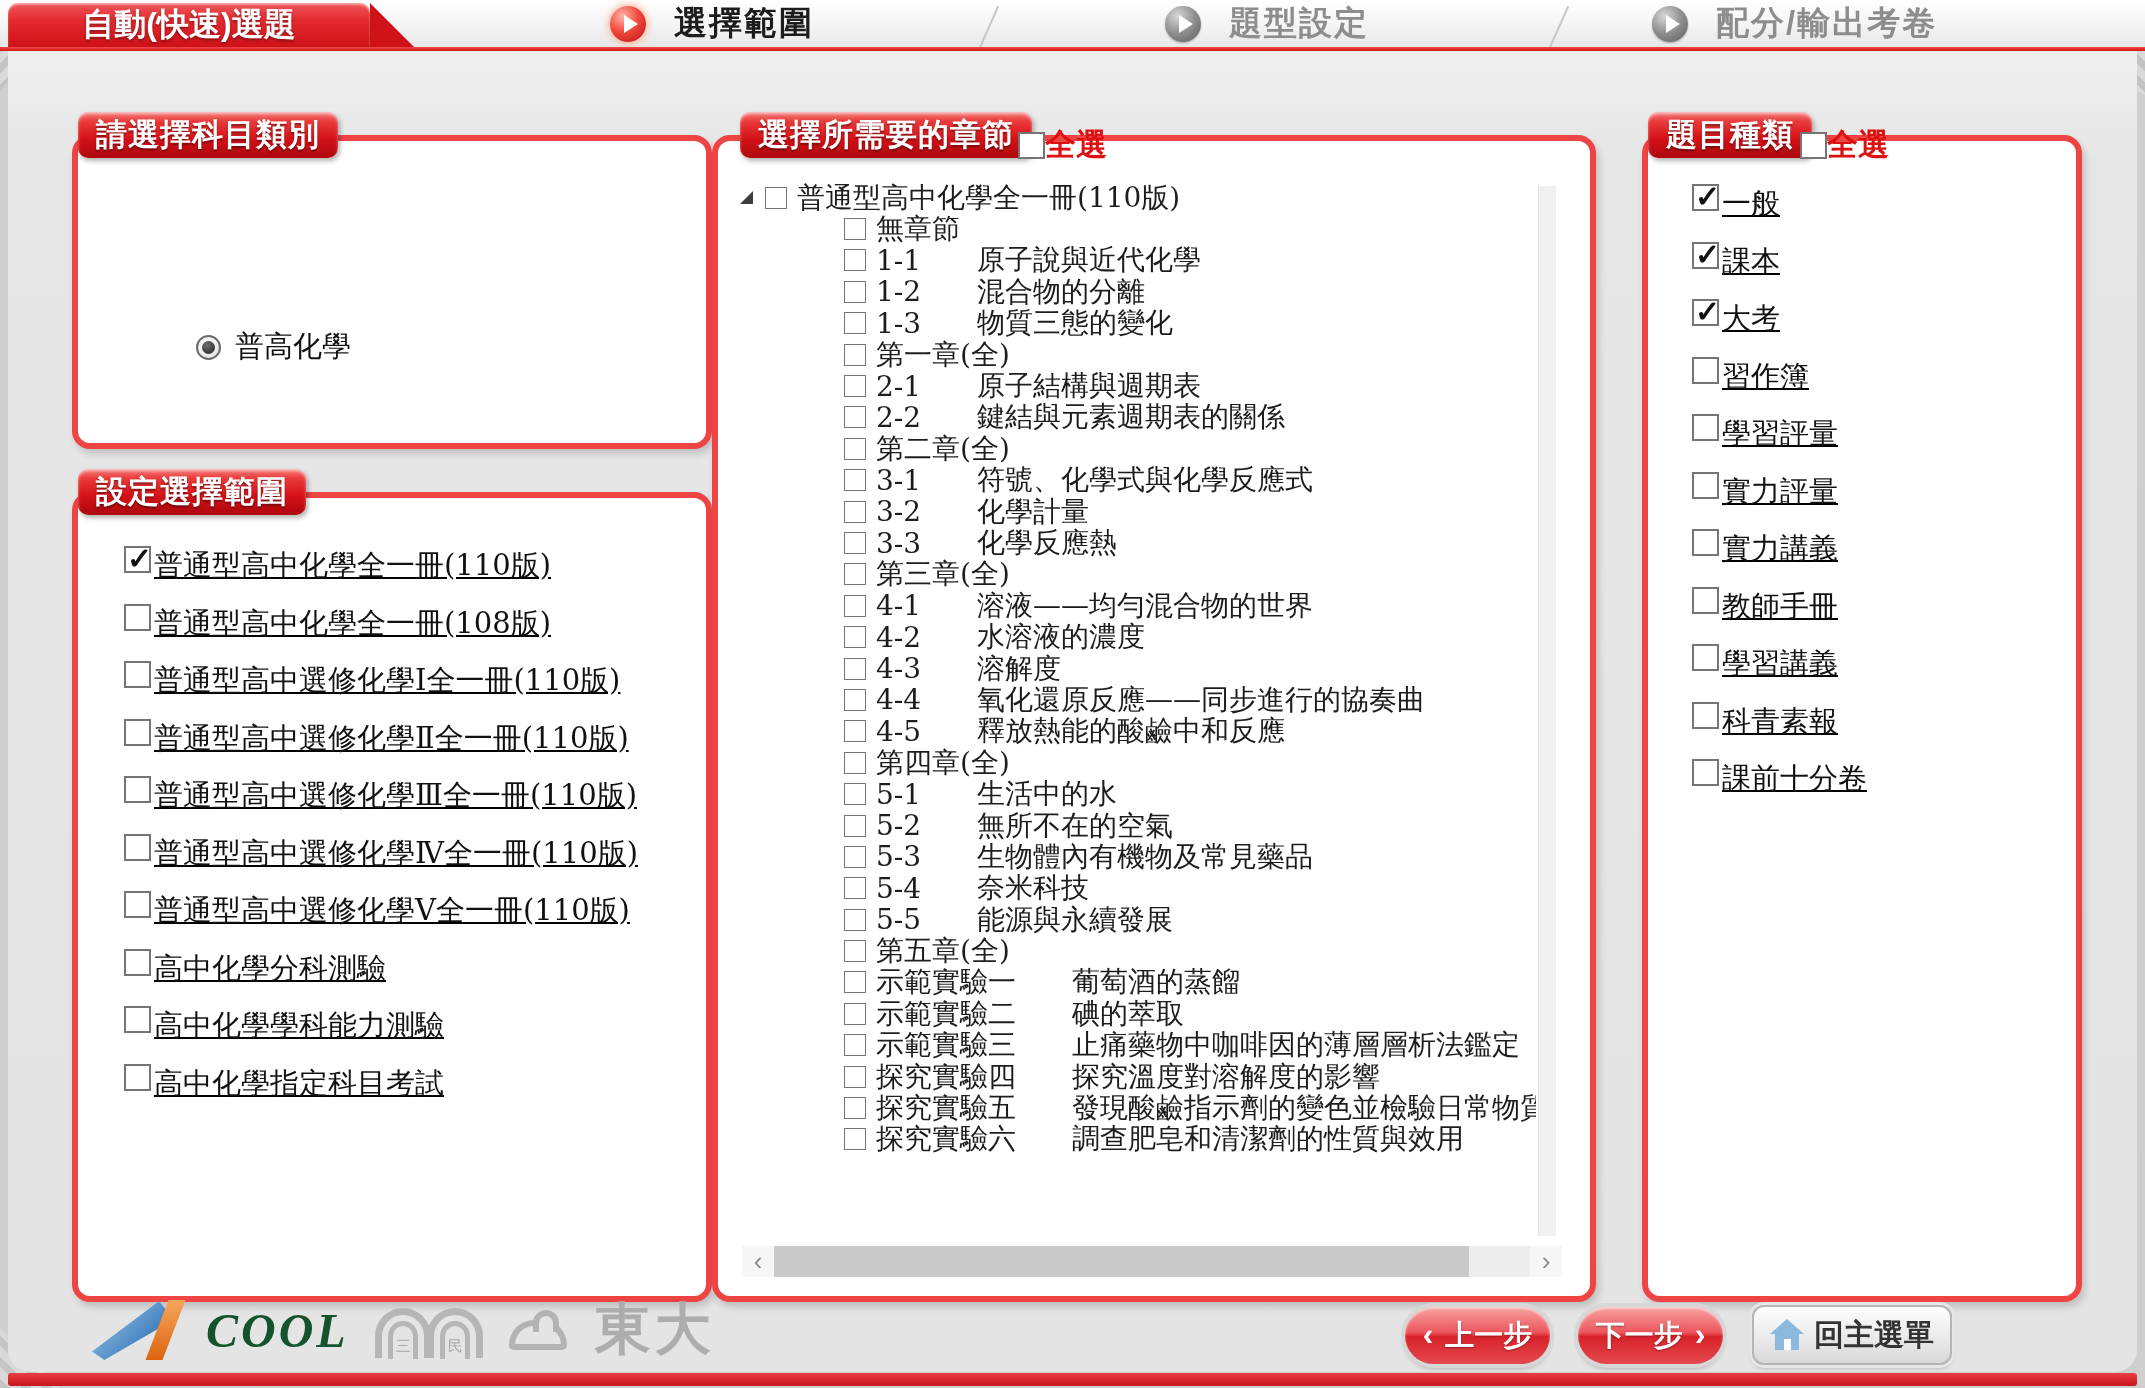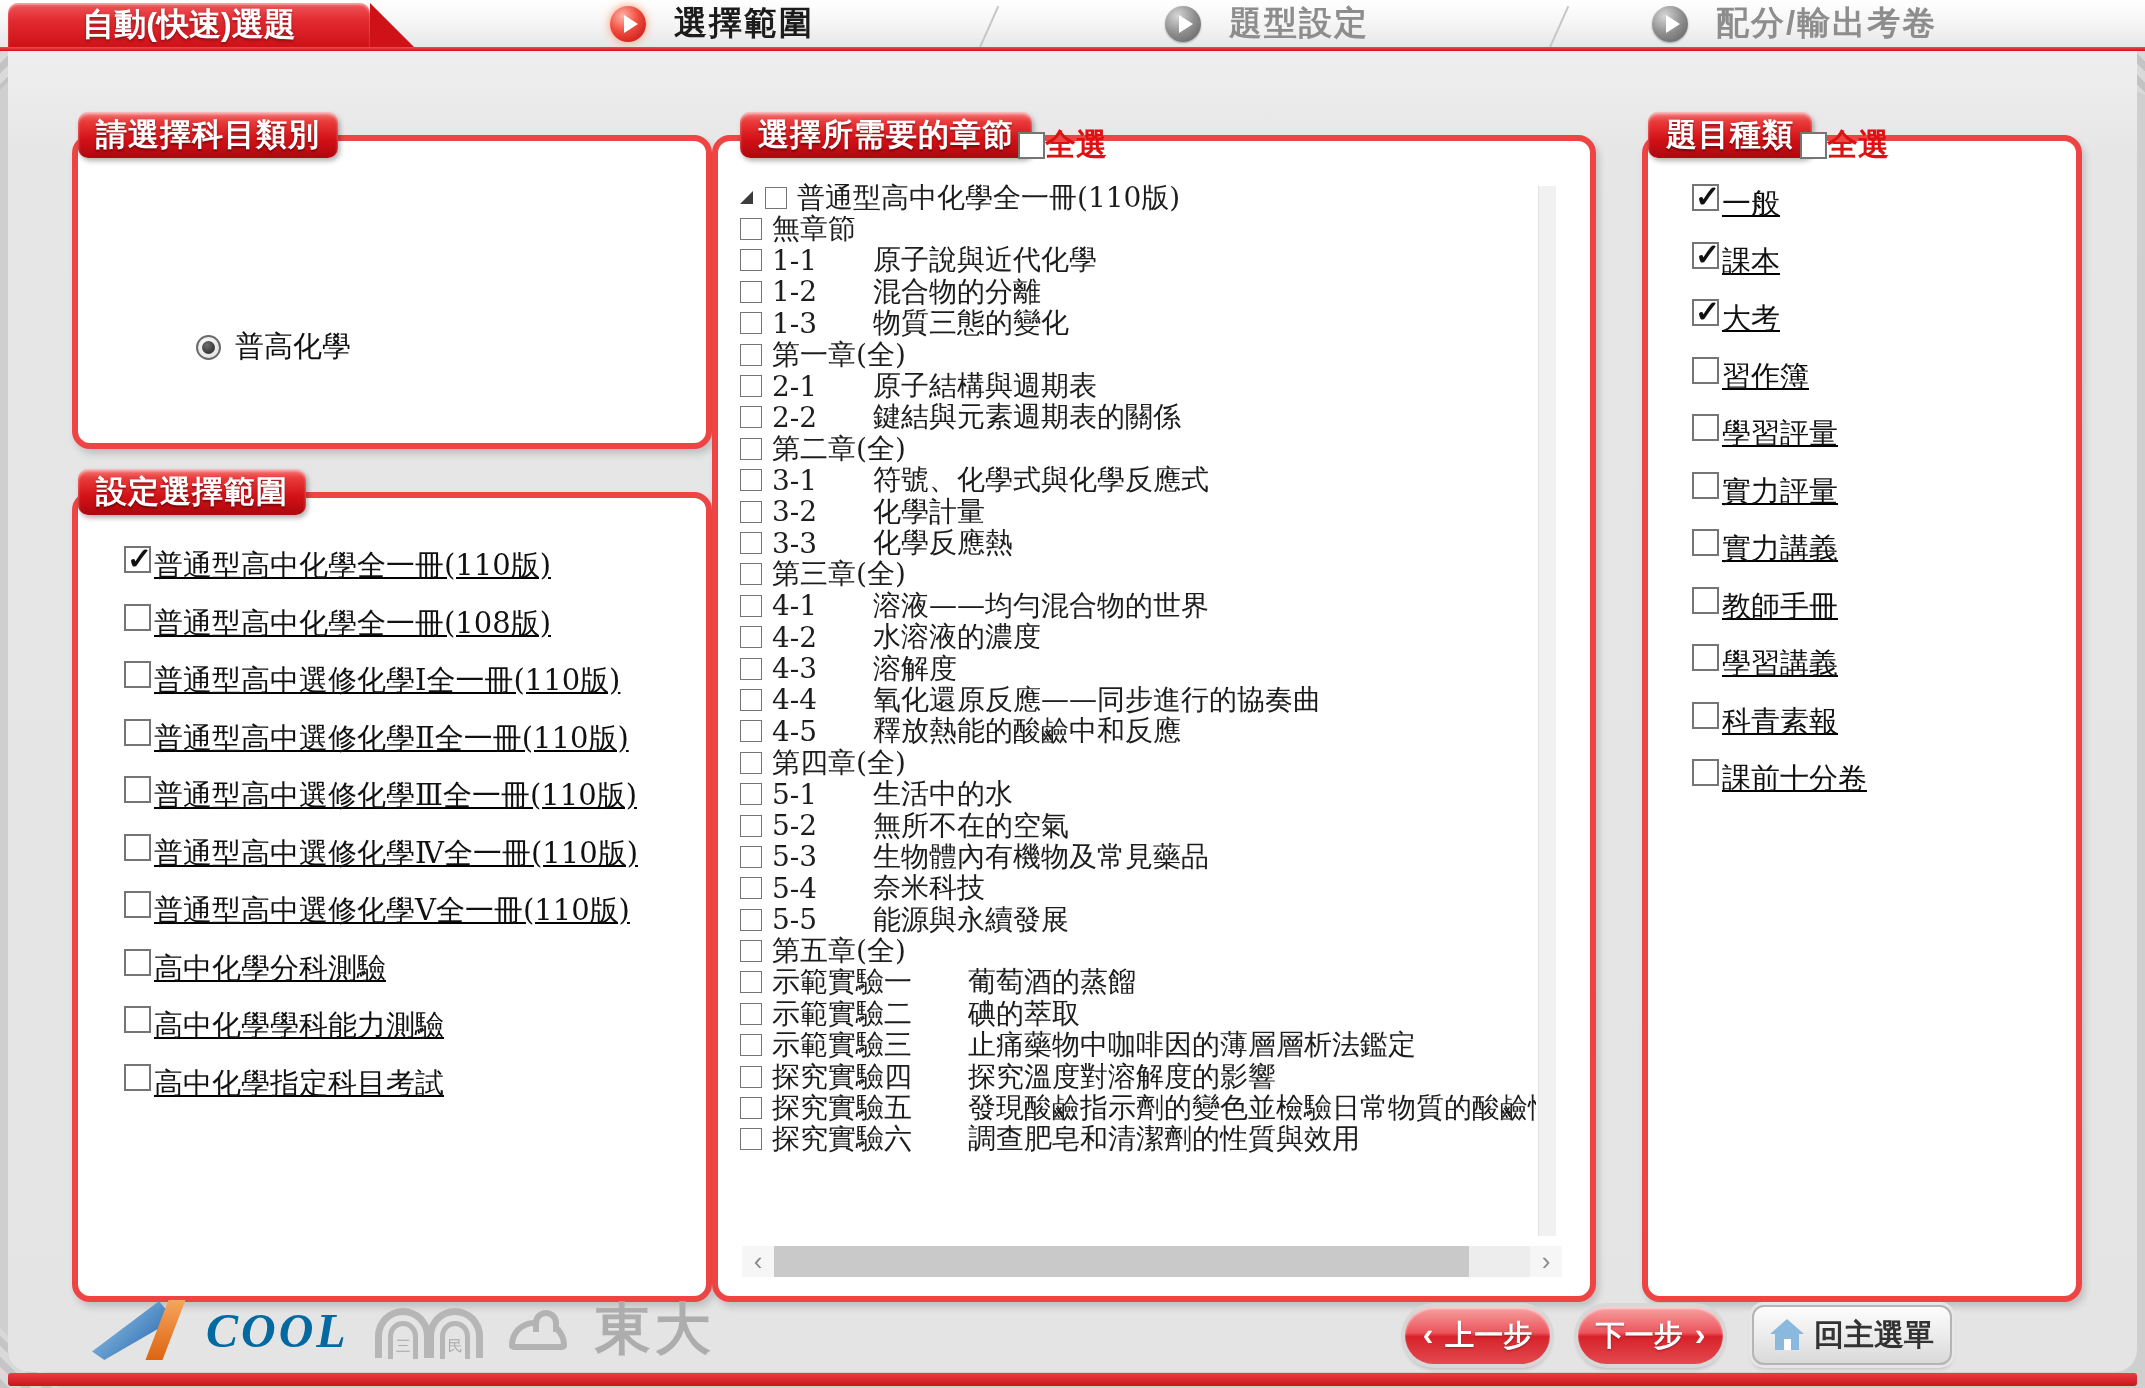--- a/index.html
+++ b/index.html
@@ -86,21 +86,21 @@
 
   
   .select-all{position:absolute;display:flex;align-items:center;z-index:6;}
   .select-all .txt{font-size:31px;font-weight:bold;color:#dd1111;}
 
   
   .tree{position:absolute;left:740px;top:182px;width:796px;height:1062px;overflow:hidden;}
   .tree-root{display:flex;align-items:center;gap:10px;height:31.4px;white-space:nowrap;}
   .tri{width:0;height:0;border-left:13px solid transparent;border-bottom:13px solid #3c3c3c;margin-right:2px;flex:none;}
   .tree-root .txt{font-size:28px;color:#1d1d1d;}
-  .tree-row{display:flex;align-items:center;gap:10px;height:31.4px;white-space:nowrap;}
+  .tree-row{display:flex;align-items:center;gap:10px;height:31.4px;margin-left:104px;white-space:nowrap;}
   .tree-row .num{font-size:28px;color:#1d1d1d;margin-right:46px;}
   .tree-row .num:empty{display:none;margin:0;}
   .tree-row .ttl{font-size:28px;color:#1d1d1d;}
 
   
   .vscroll{position:absolute;left:1538px;top:186px;width:17px;height:1050px;background:#f1f1f1;border-left:1px solid #e2e2e2;}
   .hscroll{position:absolute;left:742px;top:1246px;width:820px;height:31px;background:#ededed;display:flex;align-items:stretch;}
   .hs-btn{width:32px;background:#f6f6f6;color:#8a8a8a;font-size:26px;display:flex;align-items:center;justify-content:center;flex:none;}
   .hs-thumb{width:695px;background:#c9c9c9;flex:none;}
   .hs-track{flex:1;}
@@ -108,21 +108,21 @@
   
   .footer-redbar{position:absolute;left:8px;top:1373px;width:2129px;height:13px;border-radius:3px;
     background:linear-gradient(180deg,#ea3d42,#c8161d);}
   .logos{position:absolute;left:92px;top:1298px;height:64px;display:flex;align-items:center;gap:26px;filter:none;}
   .swoosh{position:relative;width:88px;height:60px;flex:none;}
   .swoosh .blue{position:absolute;inset:0;background:linear-gradient(135deg,#a6d0ec 0%,#2a6db3 80%);
     clip-path:polygon(0 86%,76% 2%,94% 32%,14% 100%);}
   .swoosh .orange{position:absolute;right:6px;top:0;width:17px;height:60px;
     background:linear-gradient(180deg,#f6a55c,#dd6410);transform:skewX(-21deg);}
   .cool-text{font-family:"Liberation Serif",serif;font-style:italic;font-weight:bold;
-    font-size:48px;color:#0369a1;letter-spacing:3px;}
+    font-size:48px;color:#14532d;letter-spacing:3px;}
   .arches{display:flex;align-items:flex-end;height:56px;flex:none;}
   .arch{box-sizing:border-box;width:56px;height:50px;border:7px solid #b6b6b6;border-bottom:none;
     border-radius:28px 28px 0 0;position:relative;}
   .arch+.arch{margin-left:-4px;}
   .arch .inner{position:absolute;left:6px;top:6px;width:30px;height:38px;border:5px solid #b6b6b6;
     border-bottom:none;border-radius:16px 16px 0 0;box-sizing:border-box;}
   .arch .ch{position:absolute;left:14px;bottom:2px;font-size:15px;color:#a8a8a8;font-family:"DejaVu Serif",serif;}
   .cloud{position:relative;width:60px;height:40px;flex:none;}
   .cloud::before{content:"";position:absolute;left:0;bottom:0;width:58px;height:30px;
     border:6px solid #b3b3b3;border-radius:30px 30px 6px 6px;box-sizing:border-box;}

